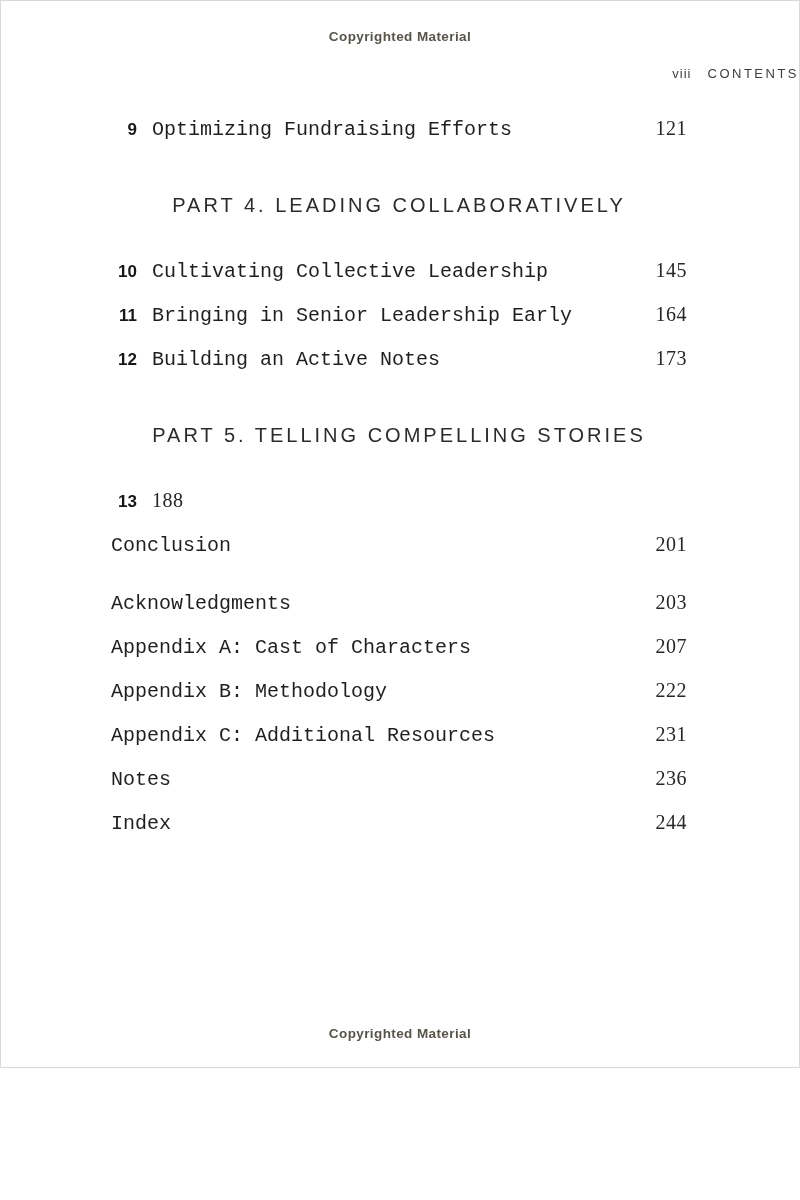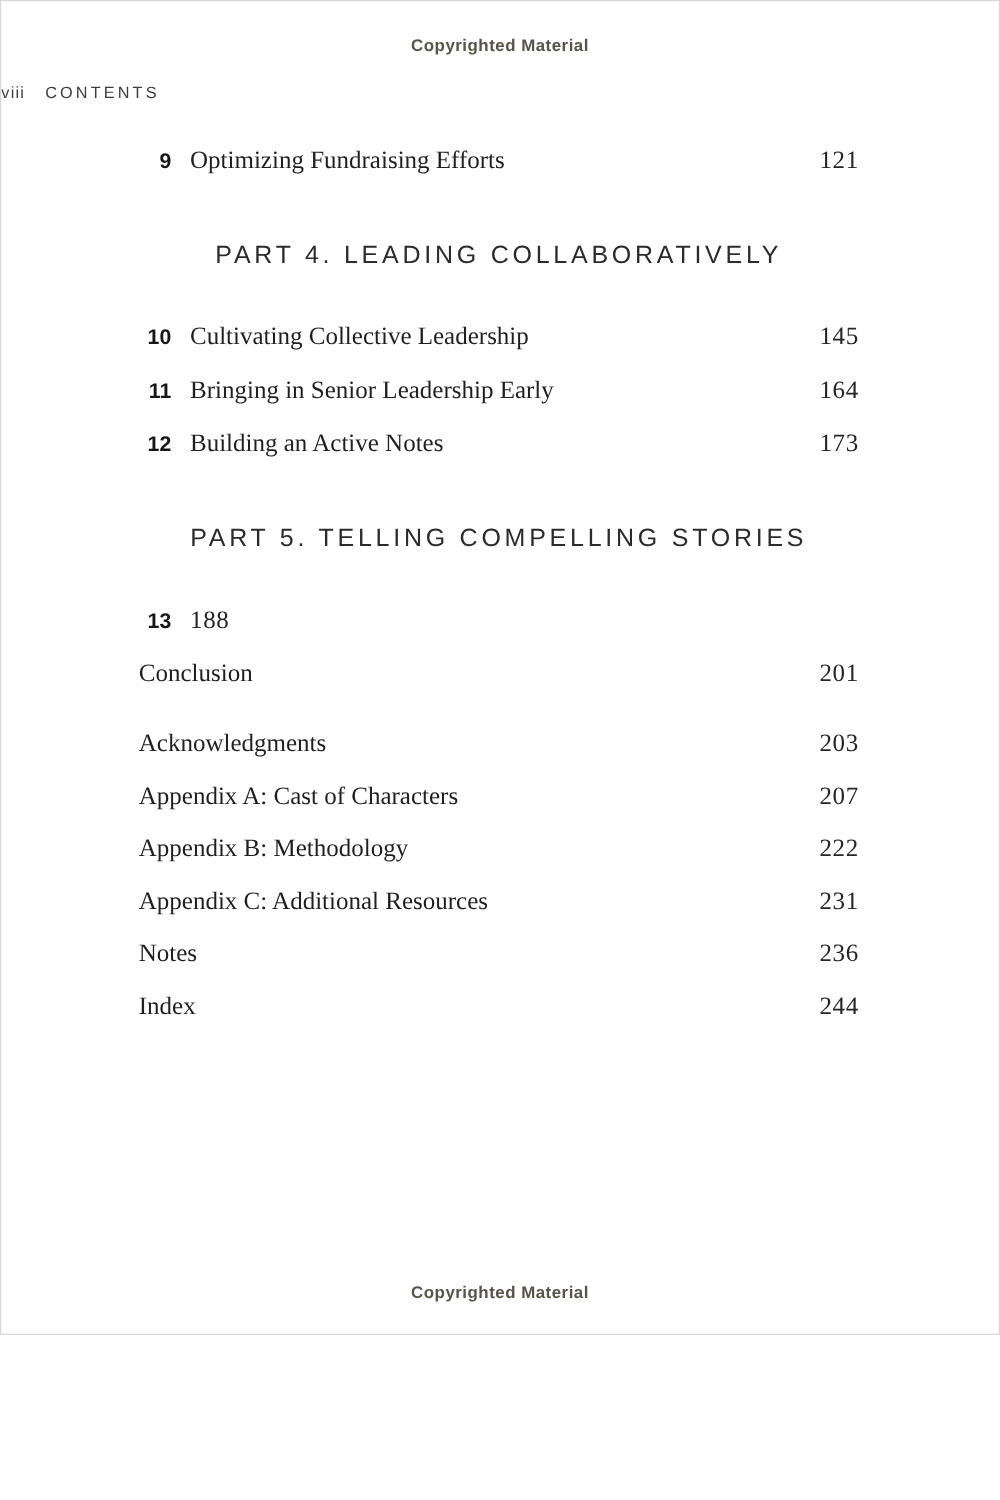--- a/index.html
+++ b/index.html
@@ -28,21 +28,21 @@
   .copyright-top {
     padding-top: 28px;
   }
   .copyright-bottom {
     position: absolute;
     left: 0;
     right: 0;
     bottom: 26px;
   }
   .running-head {
-    text-align: left;
+    text-align: right;
     margin-top: 22px;
     font-family: "Liberation Sans", sans-serif;
     font-size: 13px;
     color: #3d3d3d;
   }
   .running-folio {
     letter-spacing: 1px;
     margin-right: 16px;
   }
   .running-title {
@@ -69,21 +69,21 @@
     width: 26px;
     margin-right: 15px;
     text-align: right;
     font-family: "Liberation Sans", sans-serif;
     font-weight: bold;
     font-size: 17px;
     color: #161616;
   }
   .toc-title {
     flex: 1;
-    font-family: Liberation Serif, serif;
+    font-family: Liberation Mono, monospace;
     font-size: 20px;
     color: #1f1f1f;
   }
   .toc-page {
     flex: none;
     font-family: "Liberation Serif", serif;
     font-size: 20px;
     letter-spacing: 0.5px;
     color: #262626;
   }

